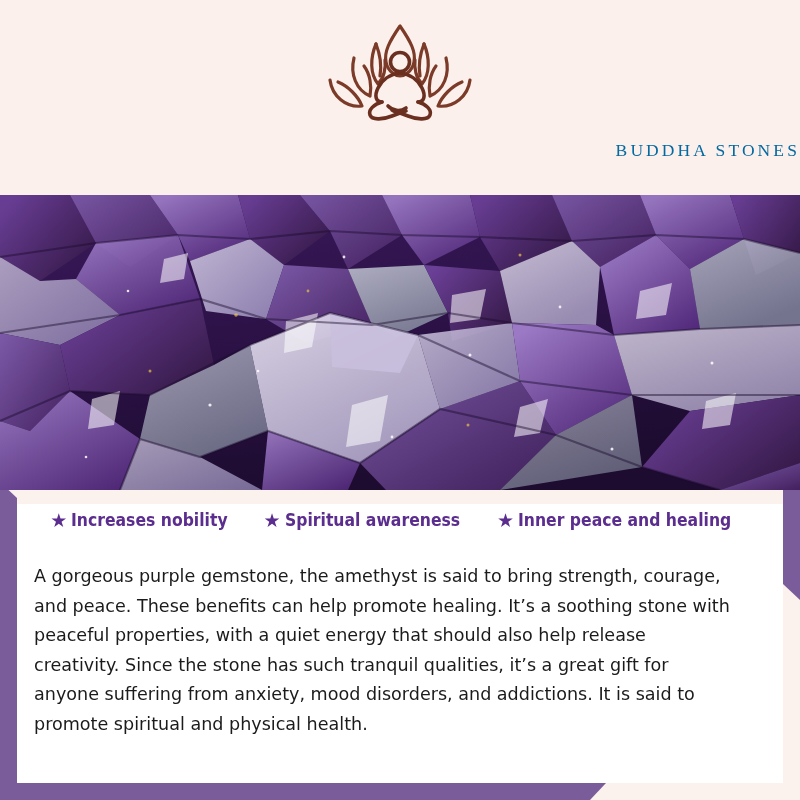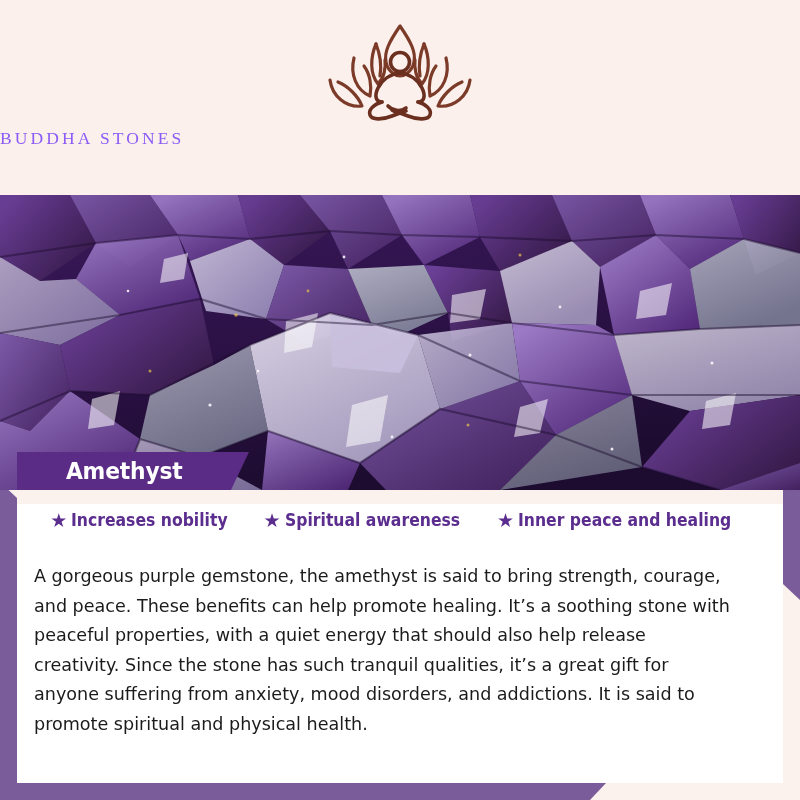--- a/index.html
+++ b/index.html
@@ -82,26 +82,26 @@
     top: 18px;
     width: 800px;
     text-align: center;
   }
   .logo-mark {
     display: block;
     margin: 0 auto;
   }
   .logo-word {
     display: block;
-    margin-top: 2px;
+    margin-top: 14px;
     font-family: "Liberation Serif", serif;
     font-size: 17.5px;
     letter-spacing: 3.1px;
-    color: #8b5cf6;
-    text-align: left;
+    color: #0369a1;
+    text-align: right;
   }
 
   .title-box {
     position: absolute;
     left: 166px;
     top: 141px;
     width: 468px;
     height: 55px;
     background: #fdf8f6;
     display: flex;
@@ -375,23 +375,20 @@
       <g fill="#e8c24a" opacity="0.7">
         <circle cx="236" cy="120" r="1.8"></circle>
           <circle cx="308" cy="96" r="1.4"></circle>
         <circle cx="520" cy="60" r="1.5"></circle>
           <circle cx="150" cy="176" r="1.5"></circle>
         <circle cx="468" cy="230" r="1.5"></circle>
       </g>
     </svg>
   </div>
 
-  <div class="stone-ribbon">
-    <span class="stone-ribbon-label">Amethyst</span>
-  </div>
 
   <div class="content">
     <div class="content-top-tint"></div>
 
     <div class="benefits">
       <div class="benefit">
         <span class="benefit-star">★</span>
         <span class="benefit-label">Increases nobility</span>
       </div>
       <div class="benefit">

